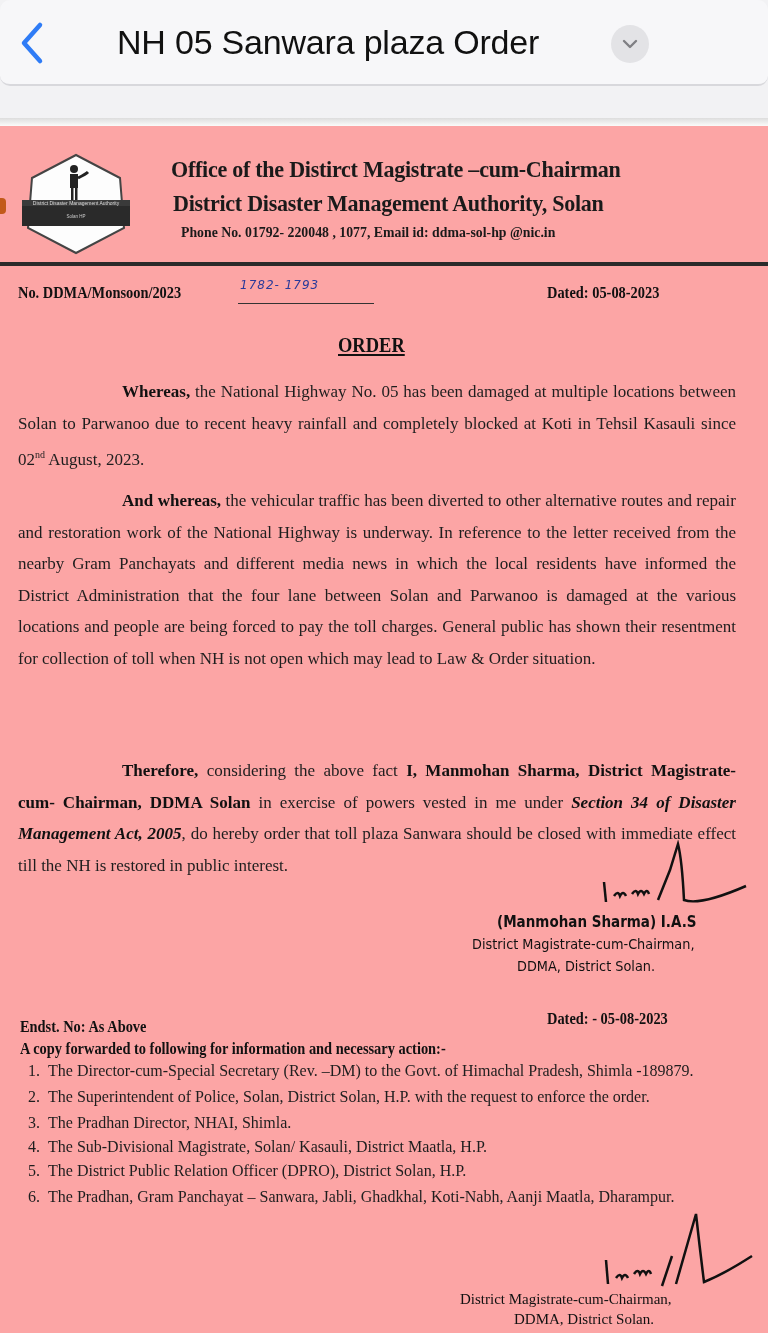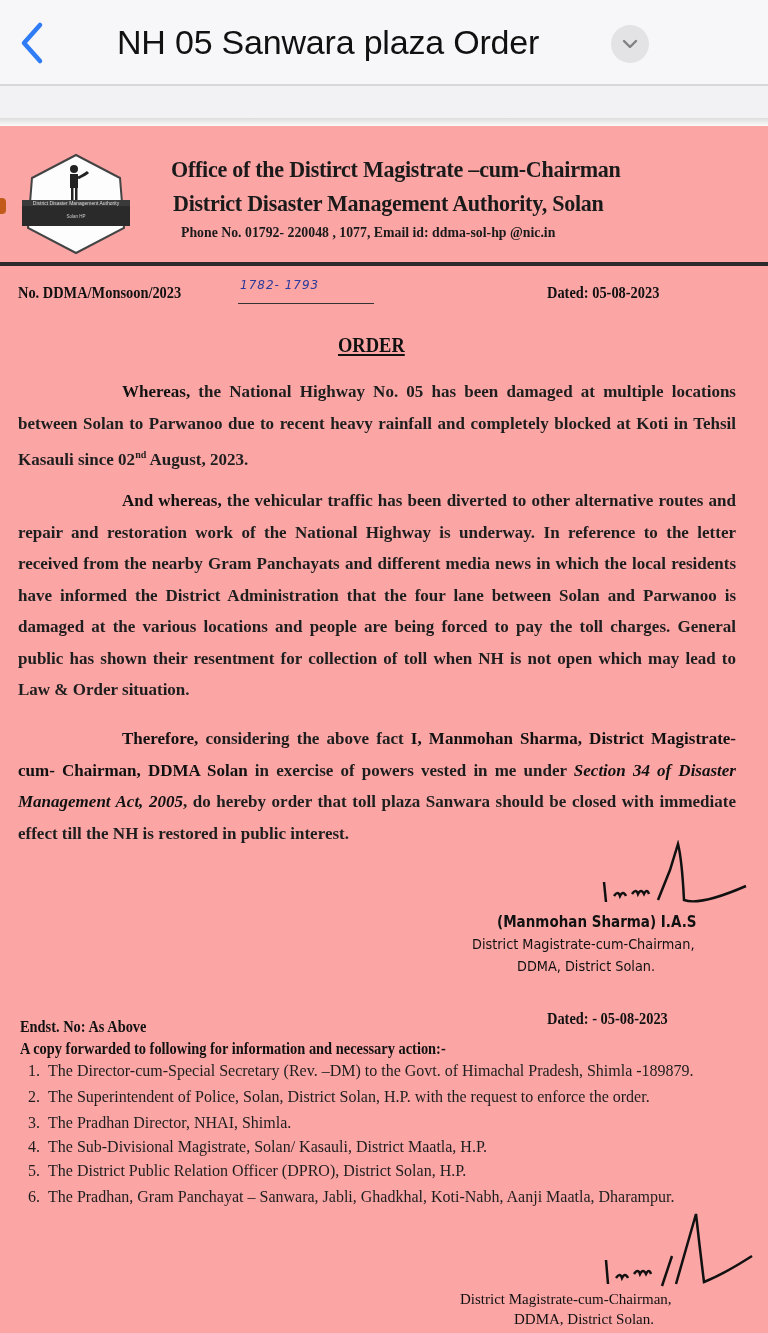--- a/index.html
+++ b/index.html
@@ -1,21 +1,21 @@
 <!DOCTYPE html>
 <html><head>
 <meta charset="utf-8">
 <style>
   * { box-sizing: border-box; margin: 0; padding: 0; }
   html, body { width: 768px; height: 1333px; overflow: hidden; background: #f2f2f4; }
   body { font-family: "Liberation Sans", sans-serif; color: #111; position: relative; }
 
   .topbar {
     position: absolute; left: 0; top: 0; width: 768px; height: 86px;
-    background: #f7f7f9; border-bottom: 2px solid #d8d8dc;
+    background: #f7f7f9; border-bottom: 2px solid #d8d8dc; border-radius: 10px;
   }
   .back-btn { position: absolute; left: 14px; top: 20px; width: 36px; height: 46px; cursor: pointer; }
   .title {
     position: absolute; left: 117px; top: 20px;
     font-family: "Liberation Sans", sans-serif; font-size: 34px; color: #111;
     letter-spacing: -0.2px; line-height: 44px;
   }
   .title-chevron {
     position: absolute; left: 611px; top: 25px; width: 38px; height: 38px;
     border-radius: 50%; background: #e3e3e6; cursor: pointer;
@@ -38,26 +38,26 @@
   .hdr-line2 { position: absolute; left: 173px; top: 72px; font-size: 24px; font-weight: bold; color: #1a1a1a; letter-spacing: -0.3px; transform: scaleX(0.92); transform-origin: left; white-space: nowrap; }
   .hdr-line3 { position: absolute; left: 181px; top: 106px; font-size: 15px; font-weight: bold; color: #1a1a1a; transform: scaleX(0.92); transform-origin: left; white-space: nowrap; }
   .hdr-rule { position: absolute; left: 0; top: 144px; width: 768px; height: 4px; background: #2b2b2b; }
 
   .ref-no { position: absolute; left: 18px; top: 166px; font-size: 16px; font-weight: bold; transform: scaleX(0.9); transform-origin: left; white-space: nowrap; }
   .ref-hand { position: absolute; left: 238px; top: 160px; width: 136px; height: 26px; border-bottom: 1.5px solid #333; font-family: "DejaVu Sans", sans-serif; font-size: 12px; color: #2a3a9a; font-style: italic; letter-spacing: 1px; padding-left: 2px; }
   .dated-top { position: absolute; left: 547px; top: 166px; font-size: 16px; font-weight: bold; transform: scaleX(0.9); transform-origin: left; white-space: nowrap; }
 
   .order-title { position: absolute; left: 338px; top: 215px; font-size: 21px; font-weight: bold; text-decoration: underline; transform: scaleX(0.88); transform-origin: left; }
 
-  .para { position: absolute; left: 18px; width: 718px; font-family: "Liberation Serif", serif; font-size: 17px; line-height: 31.5px; text-align: justify; color: #1e1e1e; font-weight: bold; }
+  .para { position: absolute; left: 18px; width: 718px; font-family: "Liberation Serif", serif; font-size: 17px; line-height: 31.5px; text-align: justify; color: #1e1e1e; }
   .para .indent { display: inline-block; width: 104px; }
   .para b { color: #111; }
   .p1 { top: 258px; }
   .p2 { top: 367px; }
-  .p3 { top: 605px; }
+  .p3 { top: 637px; }
 
   .sig1 { position: absolute; left: 600px; top: 722px; width: 150px; height: 70px; }
   .sig1-name { position: absolute; left: 497px; top: 795px; font-size: 15px; font-weight: bold; font-family: "DejaVu Sans", sans-serif; white-space: nowrap; transform: scaleX(0.9); transform-origin: left; }
   .sig1-title { position: absolute; left: 472px; top: 818px; font-size: 14px; font-family: "DejaVu Sans", sans-serif; white-space: nowrap; transform: scaleX(0.92); transform-origin: left; }
   .sig1-dept { position: absolute; left: 517px; top: 840px; font-size: 14px; font-family: "DejaVu Sans", sans-serif; white-space: nowrap; transform: scaleX(0.92); transform-origin: left; }
 
   .endst { position: absolute; left: 20px; top: 900px; font-size: 16px; font-weight: bold; transform: scaleX(0.9); transform-origin: left; white-space: nowrap; }
   .dated-bottom { position: absolute; left: 547px; top: 892px; font-size: 16px; font-weight: bold; transform: scaleX(0.9); transform-origin: left; white-space: nowrap; }
   .copy-head { position: absolute; left: 20px; top: 922px; font-size: 16px; font-weight: bold; transform: scaleX(0.9); transform-origin: left; white-space: nowrap; }
 

